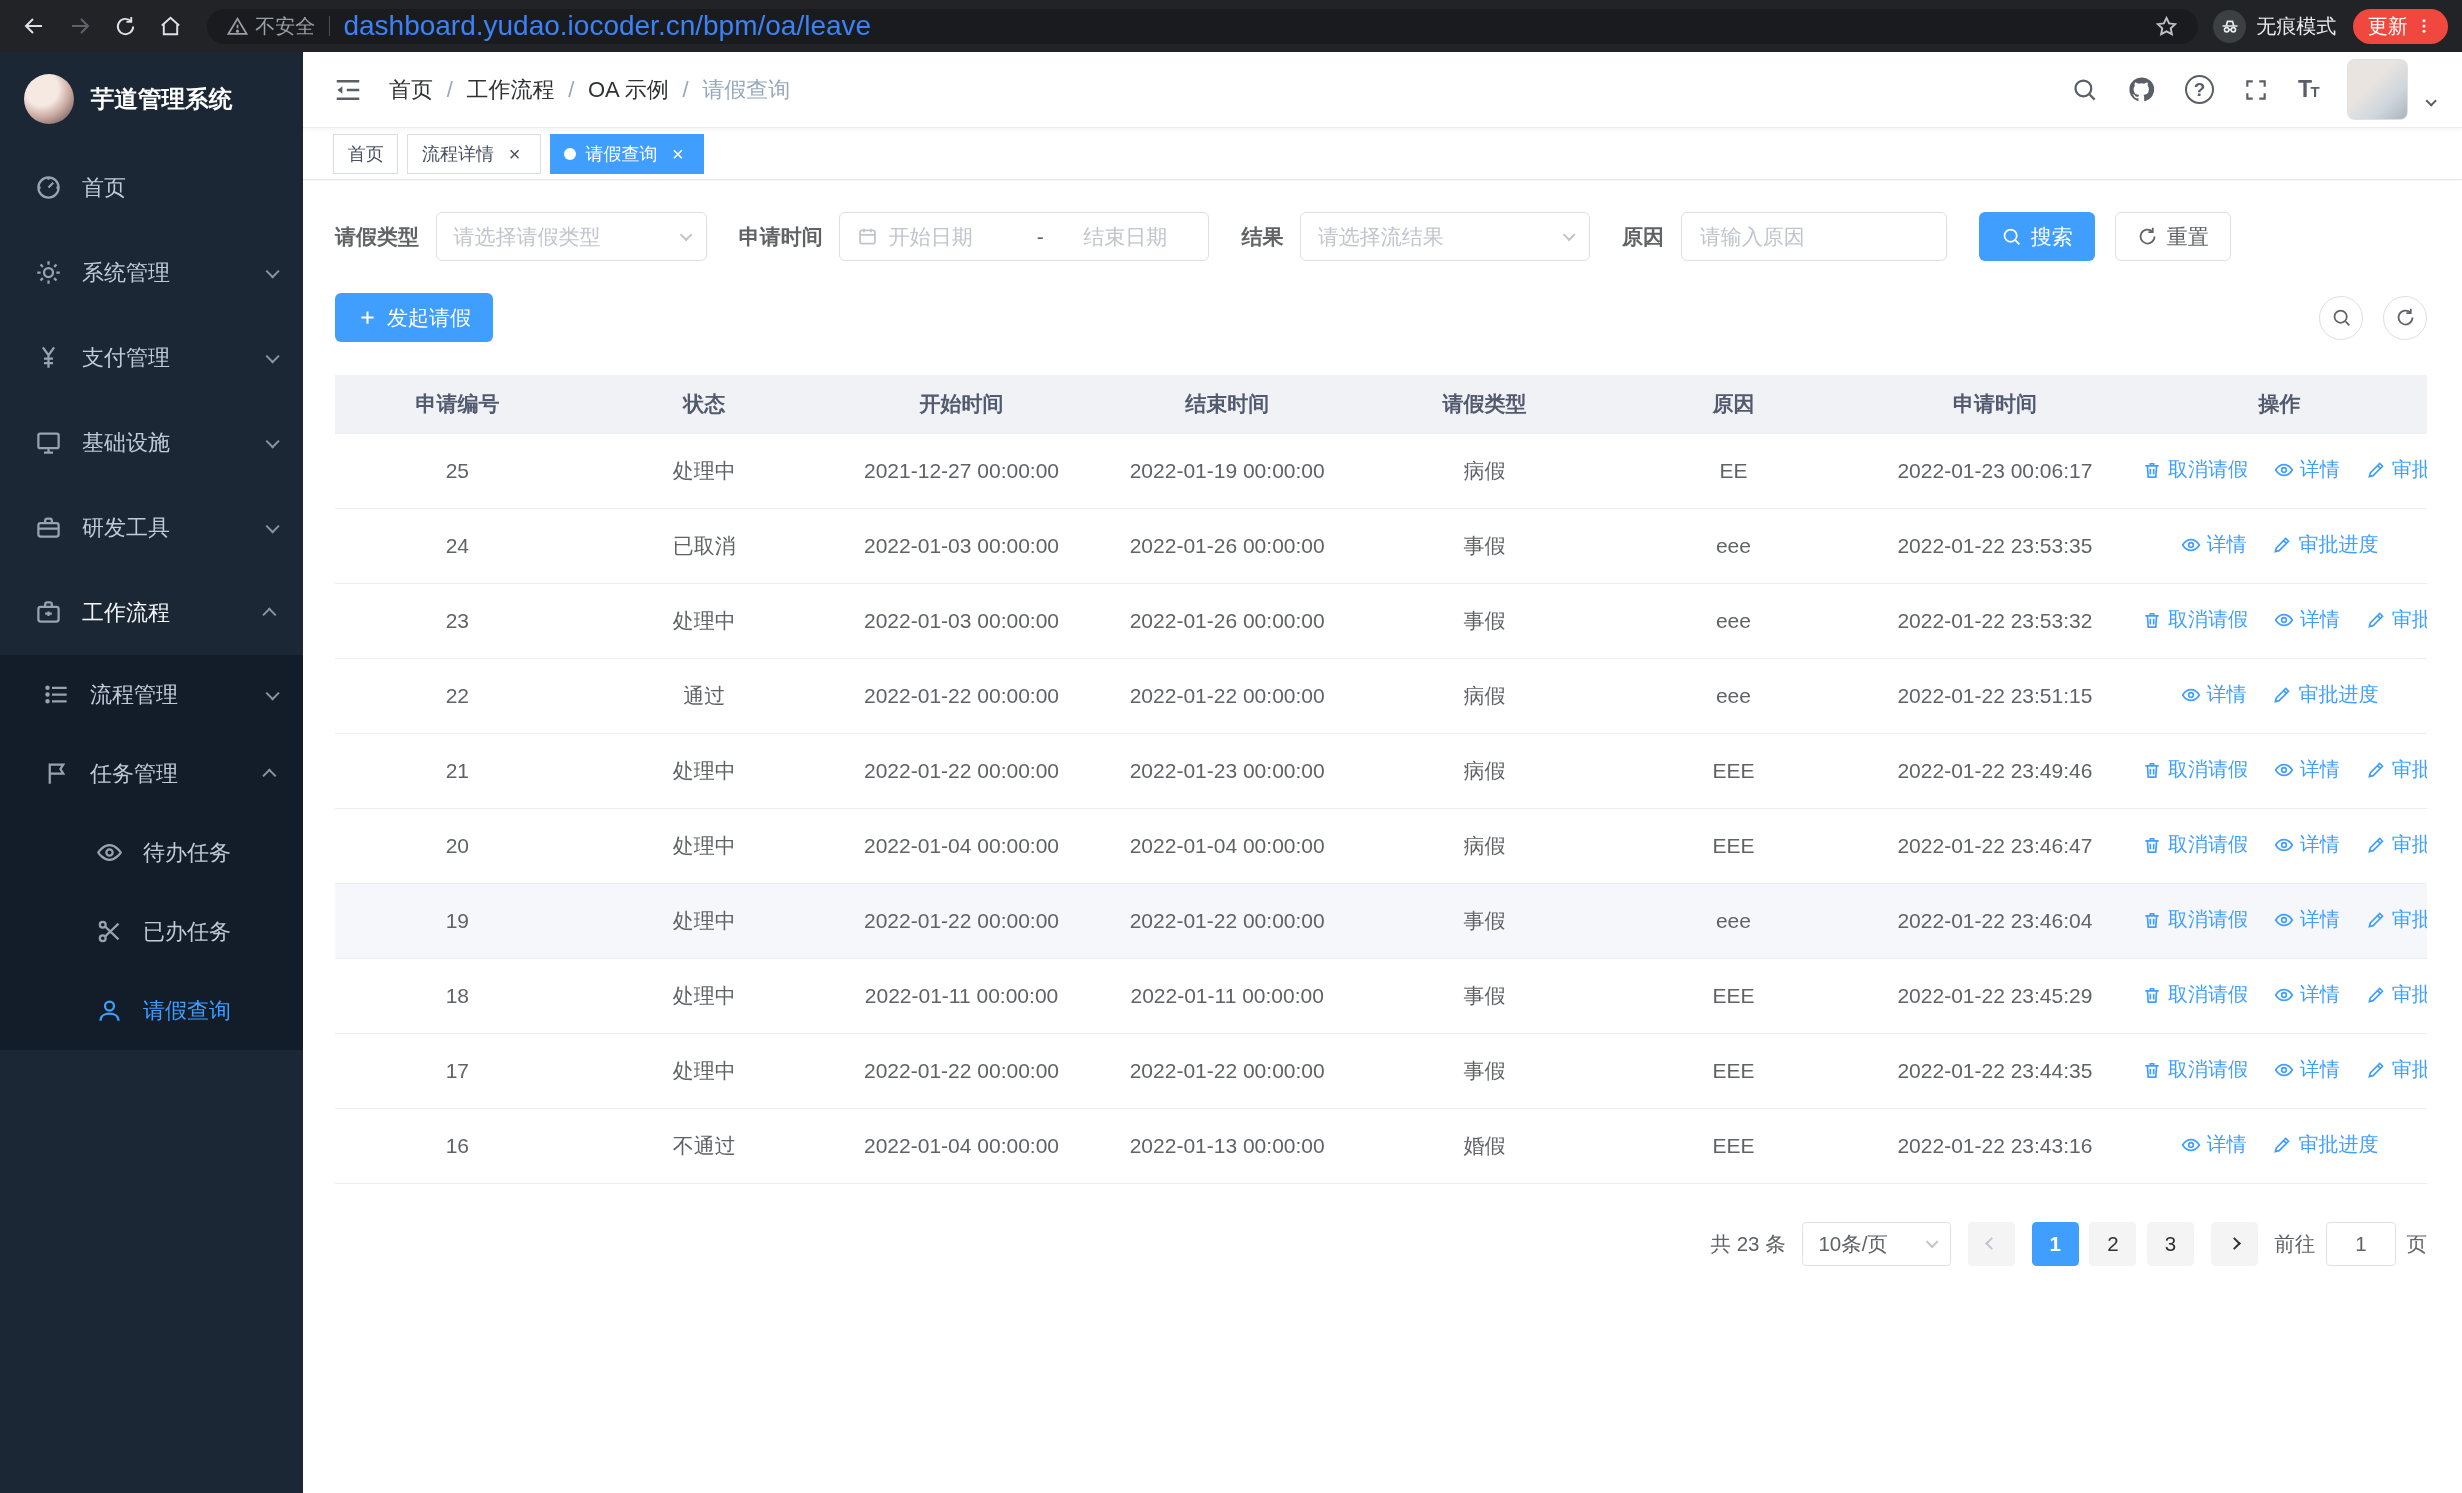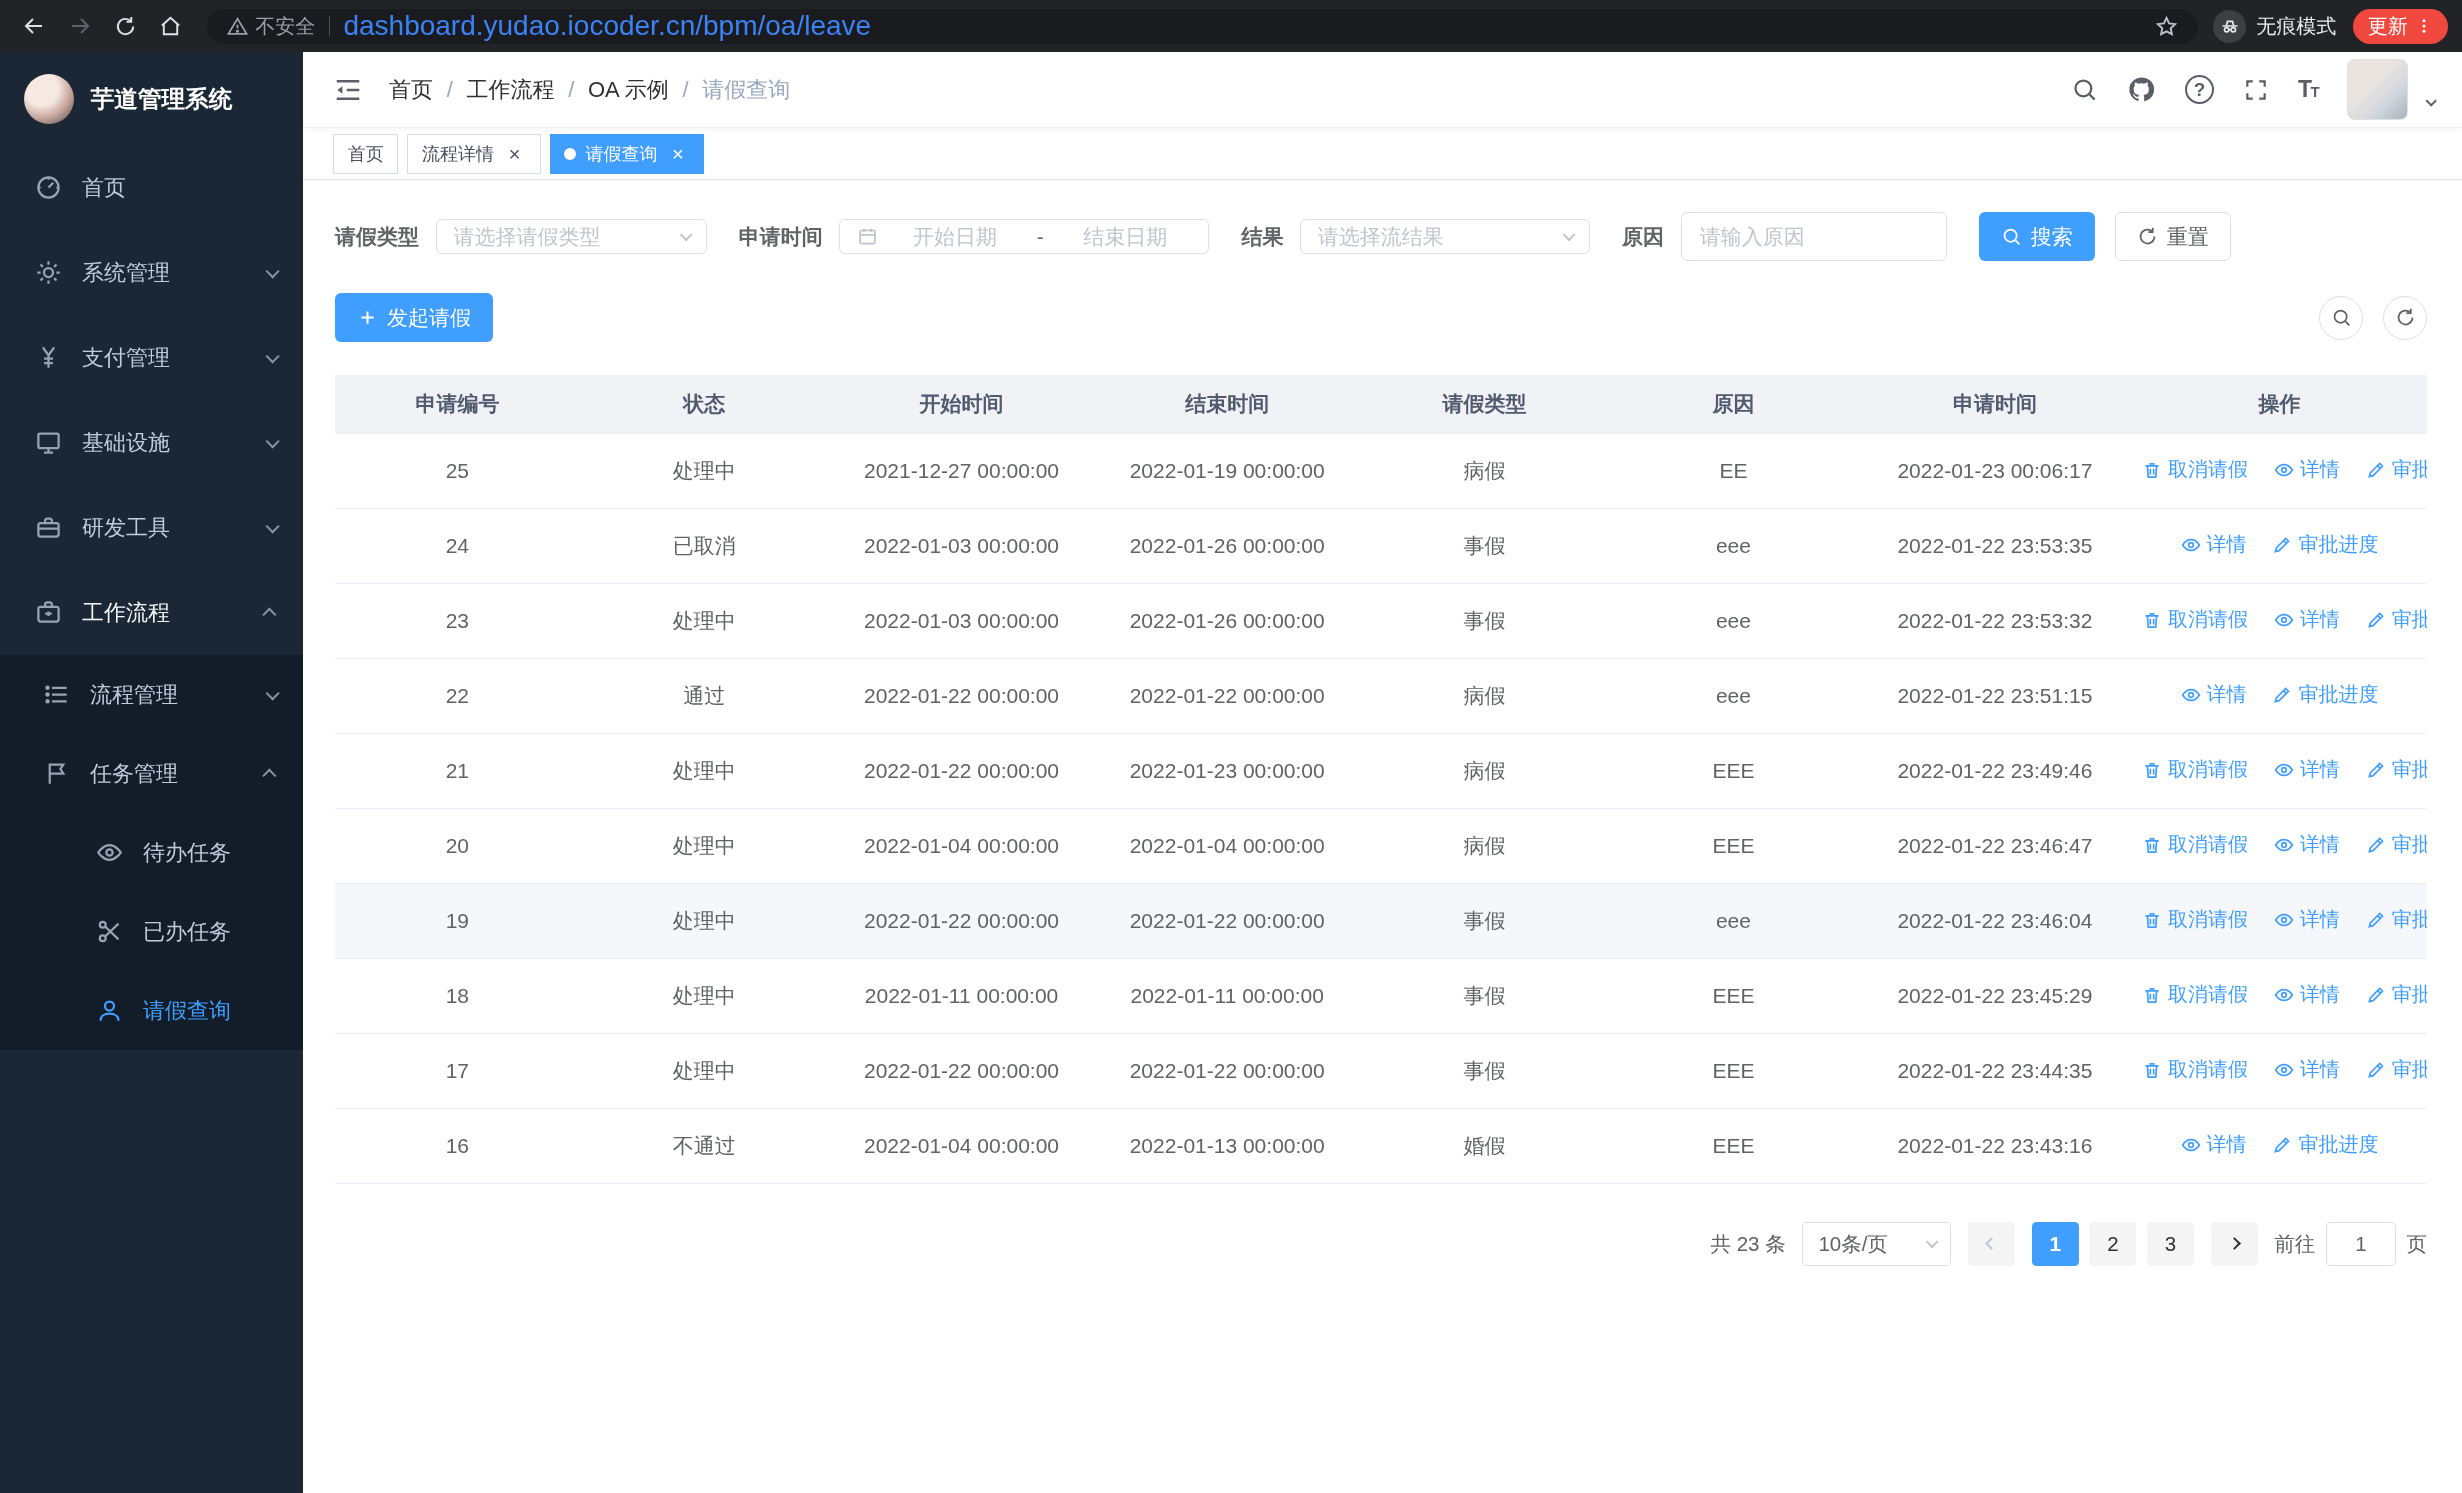--- a/index.html
+++ b/index.html
@@ -62,21 +62,21 @@
   .tag{height:40px;display:inline-flex;align-items:center;gap:9px;padding:0 13.7px;border:0.8px solid #d8dce5;background:#fff;color:#495060;font-size:18px;cursor:pointer;white-space:nowrap}
   .tag.active{background:#409eff;border-color:#409eff;color:#fff}
   .tag .dot{width:12px;height:12px;border-radius:50%;background:#fff}
   .tag-close{width:23px;height:23px;border-radius:50%;display:flex;align-items:center;justify-content:center;font-size:20px;line-height:1}
 
   
   .content{flex:1;padding:32px 35px 0 32px}
   .filter-row{display:flex;align-items:center;gap:32px}
   .f-group{display:flex;align-items:center;gap:16.7px;flex:0 0 auto}
   .f-label{color:#606266;font-weight:600;white-space:nowrap}
-  .control{height:35px;border:0.8px solid #dcdfe6;border-radius:6px;background:#fff;display:flex;align-items:center;padding:0 16.7px;gap:10.6px;color:#c0c4cc;cursor:pointer}
+  .control{height:49px;border:0.8px solid #dcdfe6;border-radius:6px;background:#fff;display:flex;align-items:center;padding:0 16.7px;gap:10.6px;color:#c0c4cc;cursor:pointer}
   .control .ph{flex:1;white-space:nowrap;overflow:hidden}
   .sel-caret{width:9px;height:9px;border-right:2.3px solid #c0c4cc;border-bottom:2.3px solid #c0c4cc;transform:rotate(45deg) translateY(-2.3px);flex:0 0 auto}
   .w-select1{width:271px}
   .w-range{width:370px}
   .w-select2{width:290px}
   .range-sep{color:#606266;padding:0 4.6px}
   .txt-input{height:49px;width:266px;border:0.8px solid #dcdfe6;border-radius:6px;padding:0 18px;font-size:21px;color:#606266;font-family:"Liberation Sans",sans-serif;outline:none}
   .txt-input::placeholder{color:#c0c4cc}
   .btn{height:49px;display:inline-flex;align-items:center;justify-content:center;gap:9px;padding:0 21px;border-radius:6px;font-size:21px;border:0.8px solid transparent;cursor:pointer;font-family:"Liberation Sans",sans-serif;white-space:nowrap}
   .btn.primary{background:#409eff;color:#fff}
@@ -339,21 +339,21 @@
             <span class="sel-caret"></span>
           </div>
         </div>
         <div class="f-group">
           <span class="f-label">申请时间</span>
           <div class="control w-range">
             <svg width="21" height="21" viewBox="0 0 24 24" fill="none" stroke="#c0c4cc" stroke-width="2">
                 <rect x="3.5" y="5" width="17" height="15" rx="2"></rect>
                 <path d="M8 3v4M16 3v4M3.5 10h17"></path>
               </svg>
-            <span class="ph" style="text-align:center">开始日期</span>
+            <span class="ph" style="text-align:left">开始日期</span>
             <span class="range-sep">-</span>
             <span class="ph" style="text-align:center">结束日期</span>
           </div>
         </div>
         <div class="f-group">
           <span class="f-label">结果</span>
           <div class="control w-select2">
             <span class="ph">请选择流结果</span>
             <span class="sel-caret"></span>
           </div>

